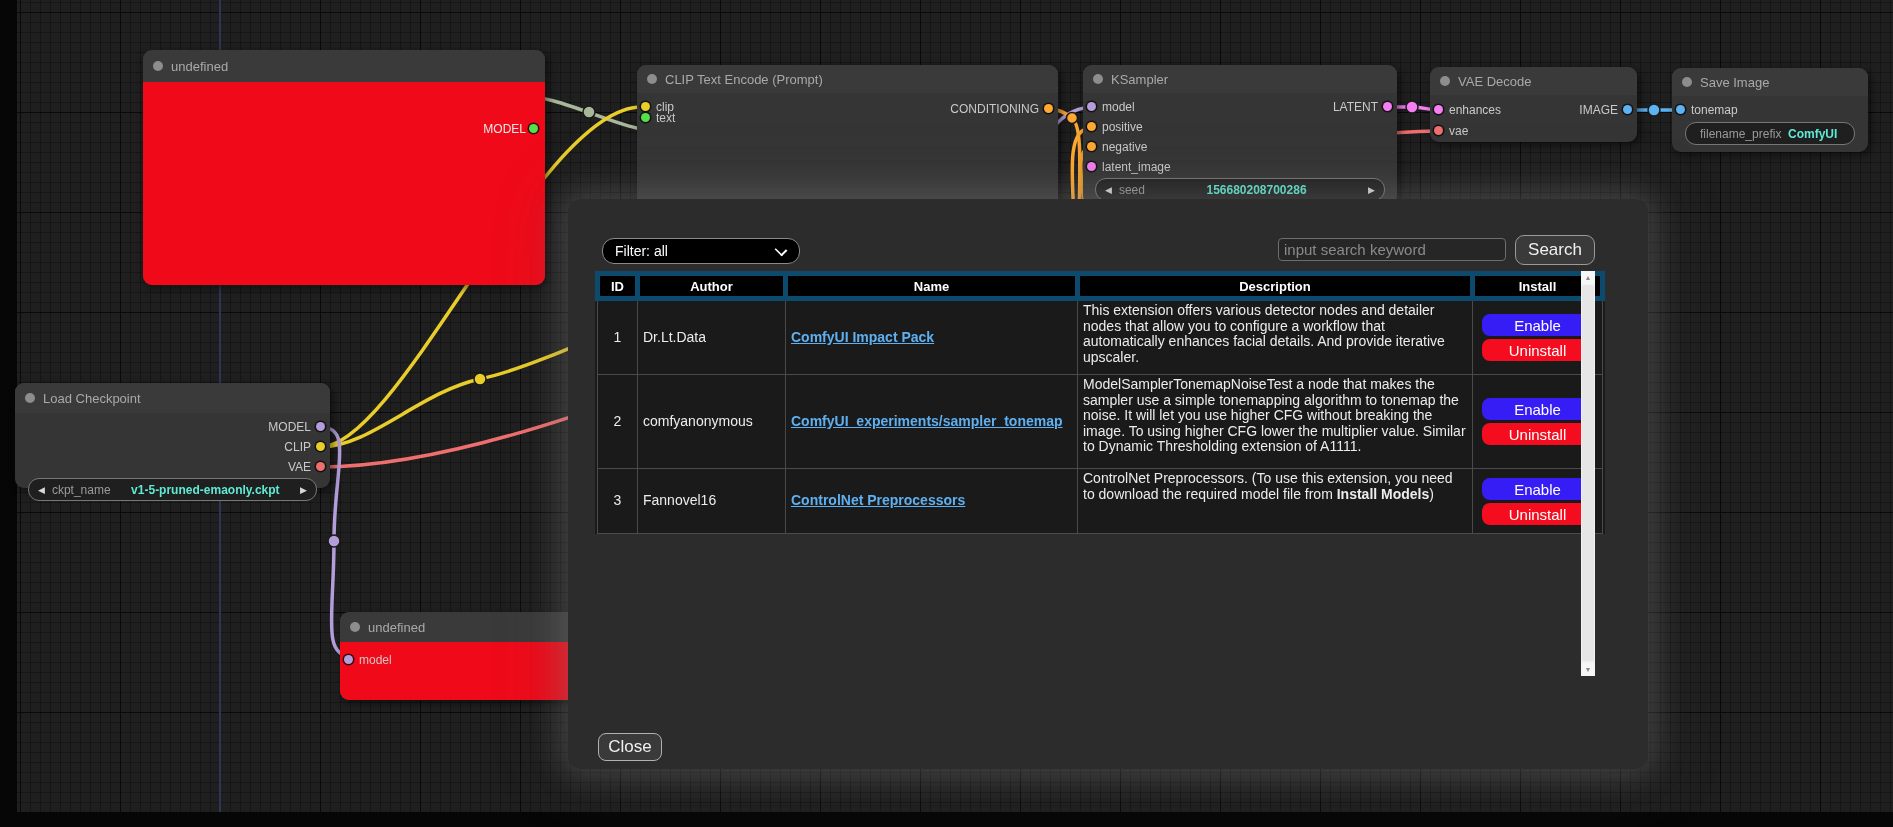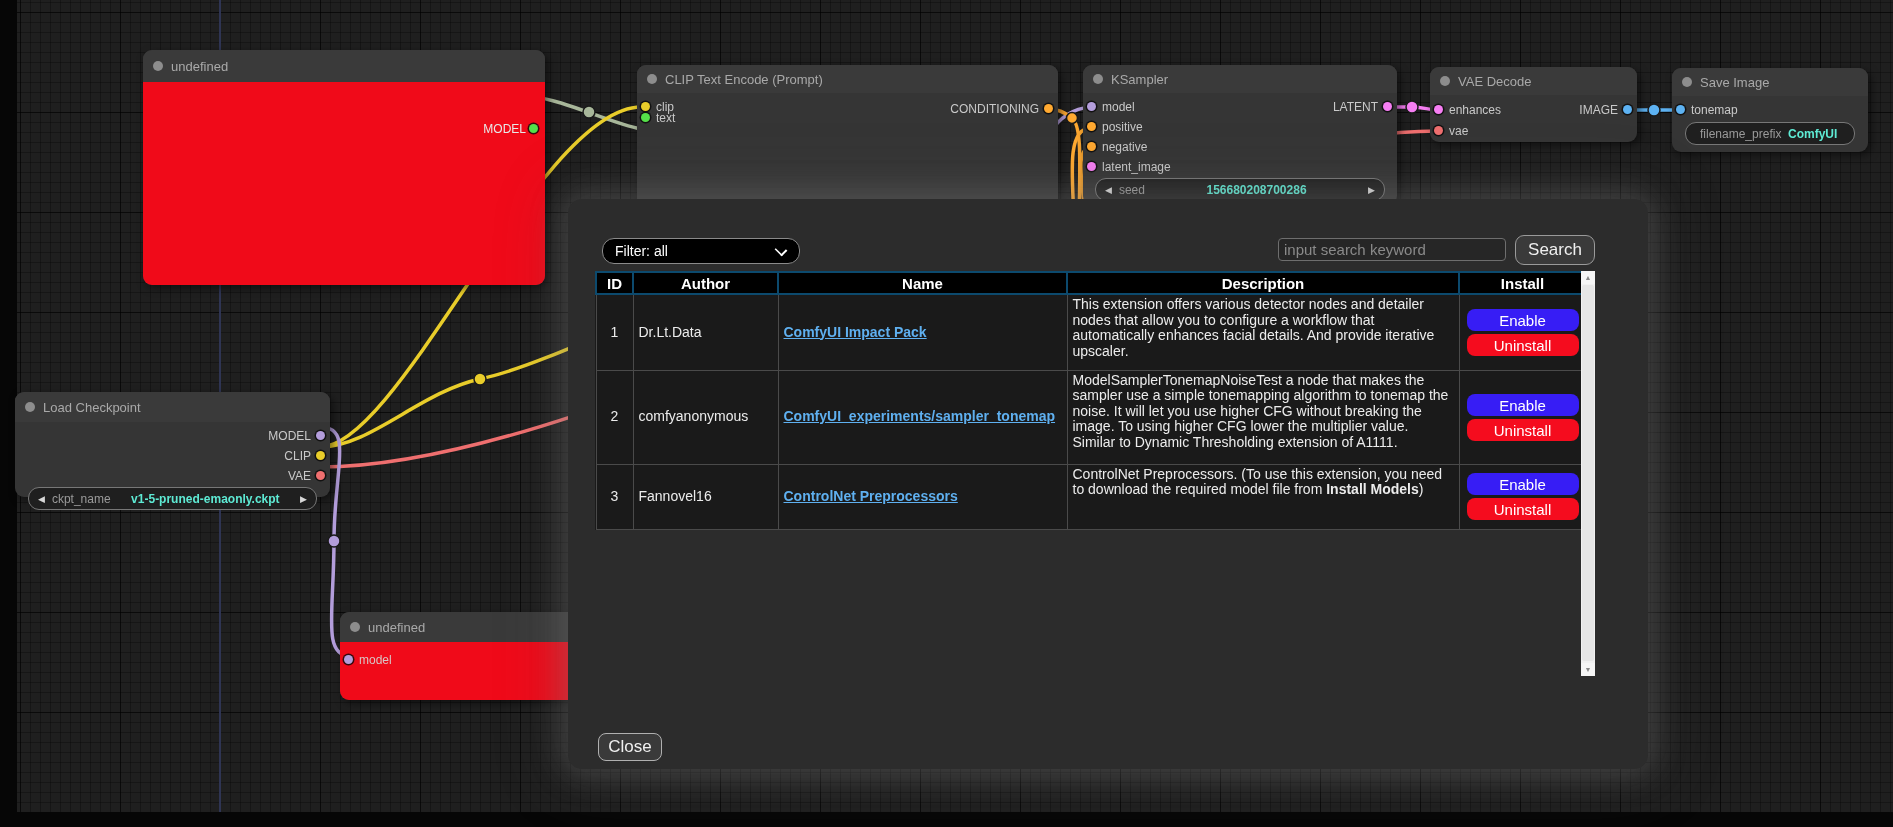--- a/index.html
+++ b/index.html
@@ -54,22 +54,22 @@
         border-right:2px solid #fff;border-bottom:2px solid #fff;transform:rotate(45deg) scale(1,.8);}
   .search-input{position:absolute;left:710px;top:39px;width:216px;height:21px;background:#262626;
          border:1px solid #6e6e6e;border-radius:4px;color:#ddd;font-size:15px;padding:0 5px;
          font-family:"Liberation Sans",sans-serif;}
   .search-input::placeholder{color:#8a8a8a;}
   .search-btn{position:absolute;left:947px;top:36px;width:78px;height:28px;background:#3a3a3a;
          border:1px solid #9a9a9a;border-radius:9px;color:#efefef;font-size:17px;
          display:flex;align-items:center;justify-content:center;cursor:pointer;}
   table.ext{position:absolute;left:27px;top:72px;width:980px;border-collapse:collapse;
          table-layout:fixed;background:#1a1a1a;}
-  table.ext th{background:#000;color:#fff;font-size:15px;font-weight:bold;height:20px;
-         border:2px solid #0c4a6e;padding:0;}
+  table.ext th{background:#000;color:#fff;font-size:13px;font-weight:bold;height:20px;
+         border:5px solid #0c4a6e;padding:0;}
   table.ext td{border:1px solid #4a4a4a;color:#ececec;font-size:14px;vertical-align:middle;
          padding:2px 5px;line-height:15.5px;}
   table.ext td.c-id{text-align:center;}
   table.ext td.c-desc{vertical-align:top;}
   table.ext a{font-weight:bold;text-decoration:underline;}
   .ibtn{display:block;width:112px;height:22px;margin:3px auto;border:none;border-radius:8px;
         color:#fff;font-size:15px;font-family:"Liberation Sans",sans-serif;cursor:pointer;line-height:21px;}
   
   .sbar{position:absolute;left:1013px;top:72px;width:14px;height:405px;background:#f1f1f1;}
   .sbar .sarr{position:absolute;left:0;width:14px;height:13px;color:#8a8a8a;font-size:7px;
@@ -208,21 +208,21 @@
         <i class="pdot" style="background: rgb(93, 178, 242);"></i>
         <span class="plabel">tonemap</span>
       </div>
       <div class="widget" style="left:13px;top:26px;width:168px">
         <span class="wlabel" style="margin-left:14px">filename_prefix</span>
         <span class="wvalue" style="margin:0 auto;padding-right:10px">ComfyUI</span>
       </div>
     </div>
   </div>
 
-  <div class="node" style="left:15px;top:392px;width:315px;height:105px">
+  <div class="node" style="left:15px;top:383px;width:315px;height:105px">
     <div class="ntitle" style="height:30px">
       <span class="ndot"></span>
       <span class="ntext">Load Checkpoint</span>
     </div>
     <div class="nbody" style="top:30px">
       <div class="port out" style="top:4px">
         <span class="plabel">MODEL</span>
         <i class="pdot" style="background: rgb(179, 157, 219);"></i>
       </div>
       <div class="port out" style="top:24px">

